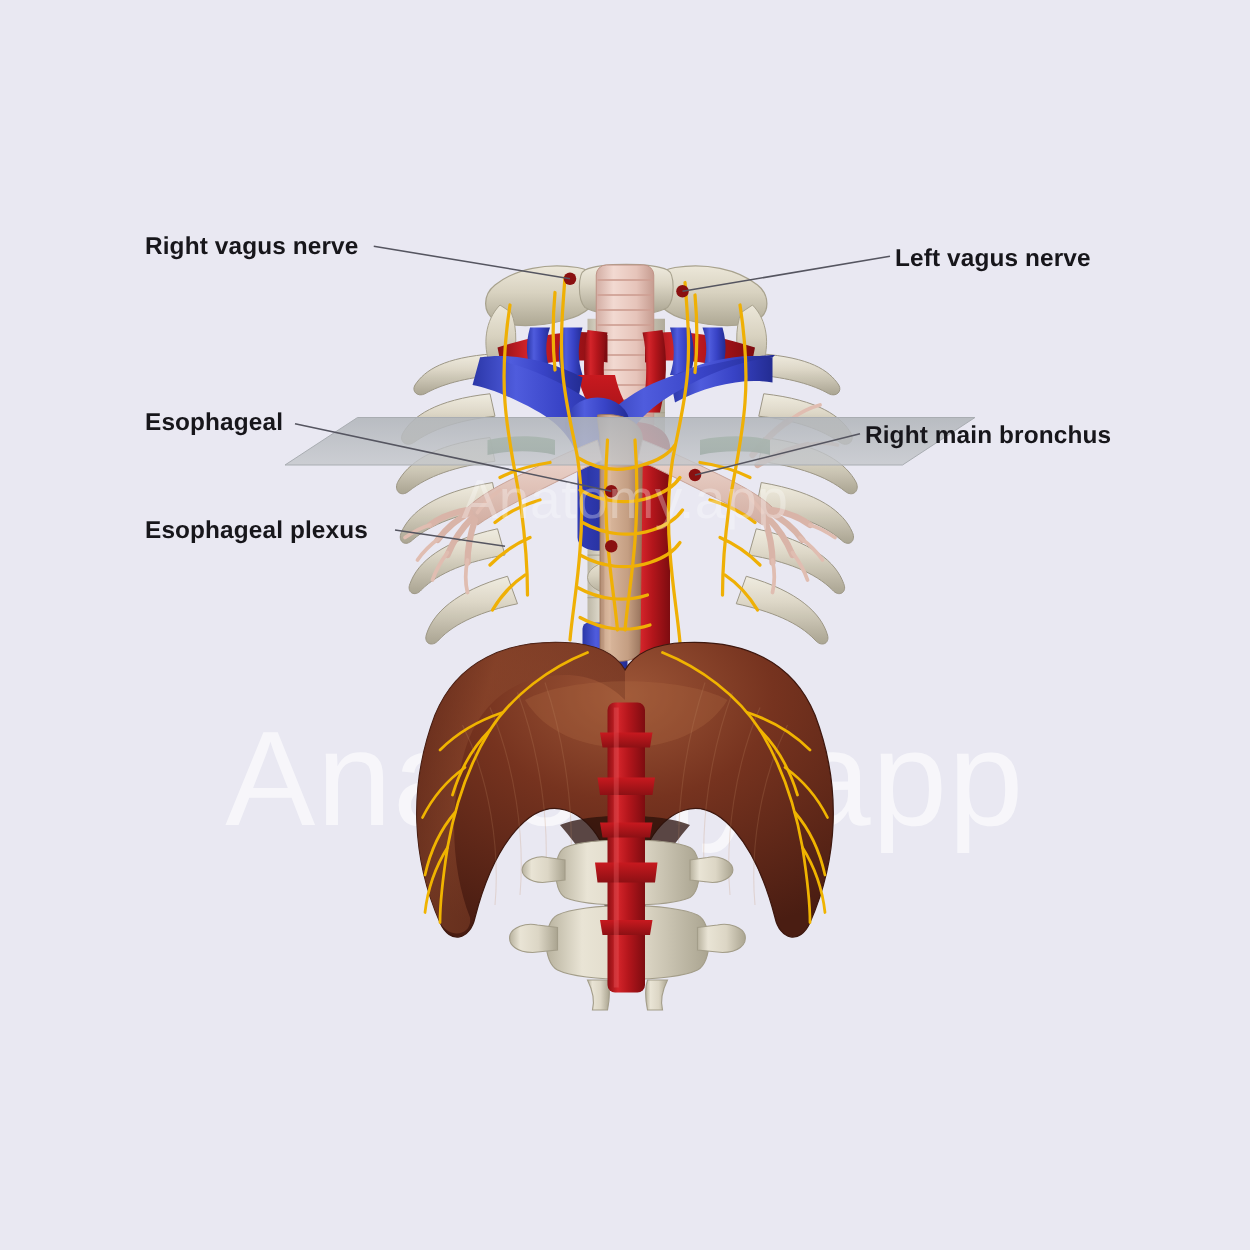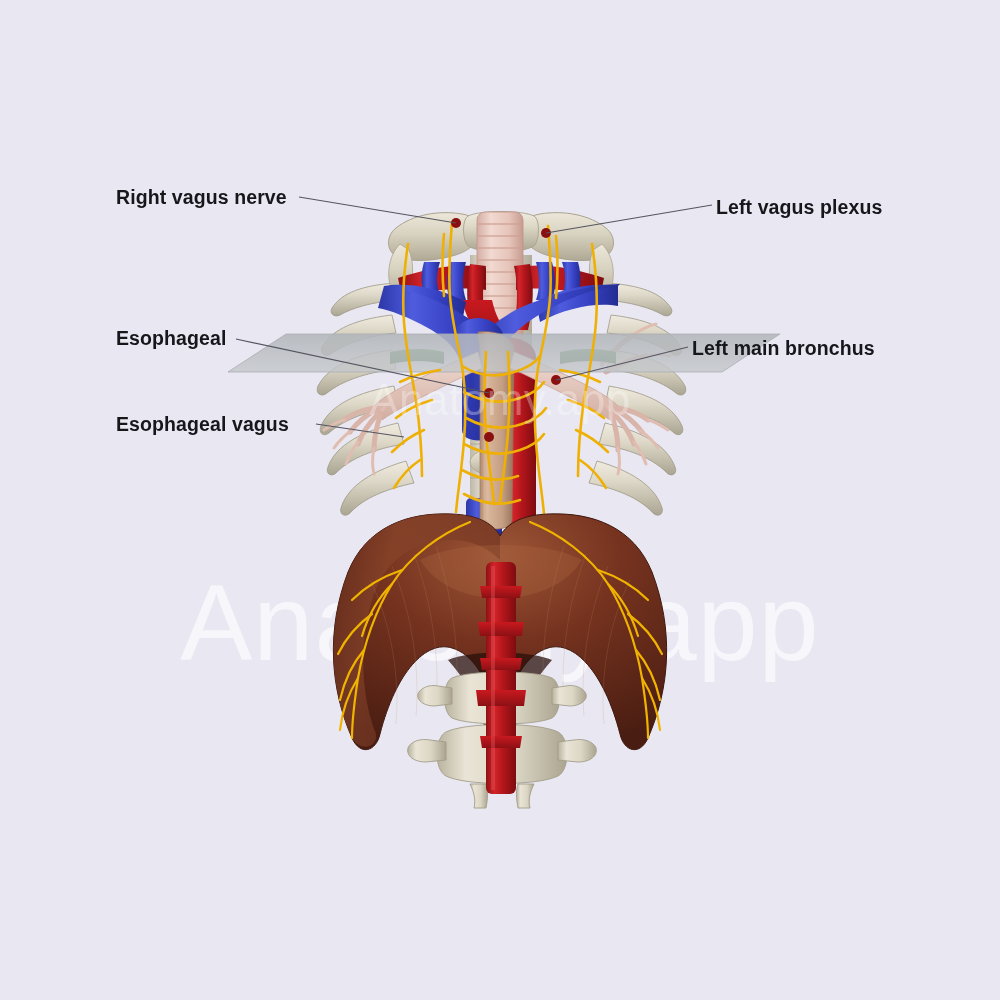--- a/index.html
+++ b/index.html
@@ -412,21 +412,21 @@
         <path d="M316 424 L404 437"></path>
       </g>
 
     </g>
   </svg>
 
   <div id="wm2">Anatomy.app</div>
 
   <div class="label left-side" style="left:116px; top:188px;">Right vagus nerve</div>
 
-  <div class="label right-side" style="left:716px; top:198px;">Left vagus plexus</div>
+  <div class="label right-side" style="left:716px; top:198px;">Left vagus nerve</div>
 
   <div class="label left-side" style="left:116px; top:329px;">Esophageal</div>
 
-  <div class="label right-side" style="left:692px; top:339px;">Left main bronchus</div>
-
-  <div class="label left-side" style="left:116px; top:415px;">Esophageal vagus</div>
+  <div class="label right-side" style="left:692px; top:339px;">Right main bronchus</div>
+
+  <div class="label left-side" style="left:116px; top:415px;">Esophageal plexus</div>
 
 </div>
 
 </body></html>

